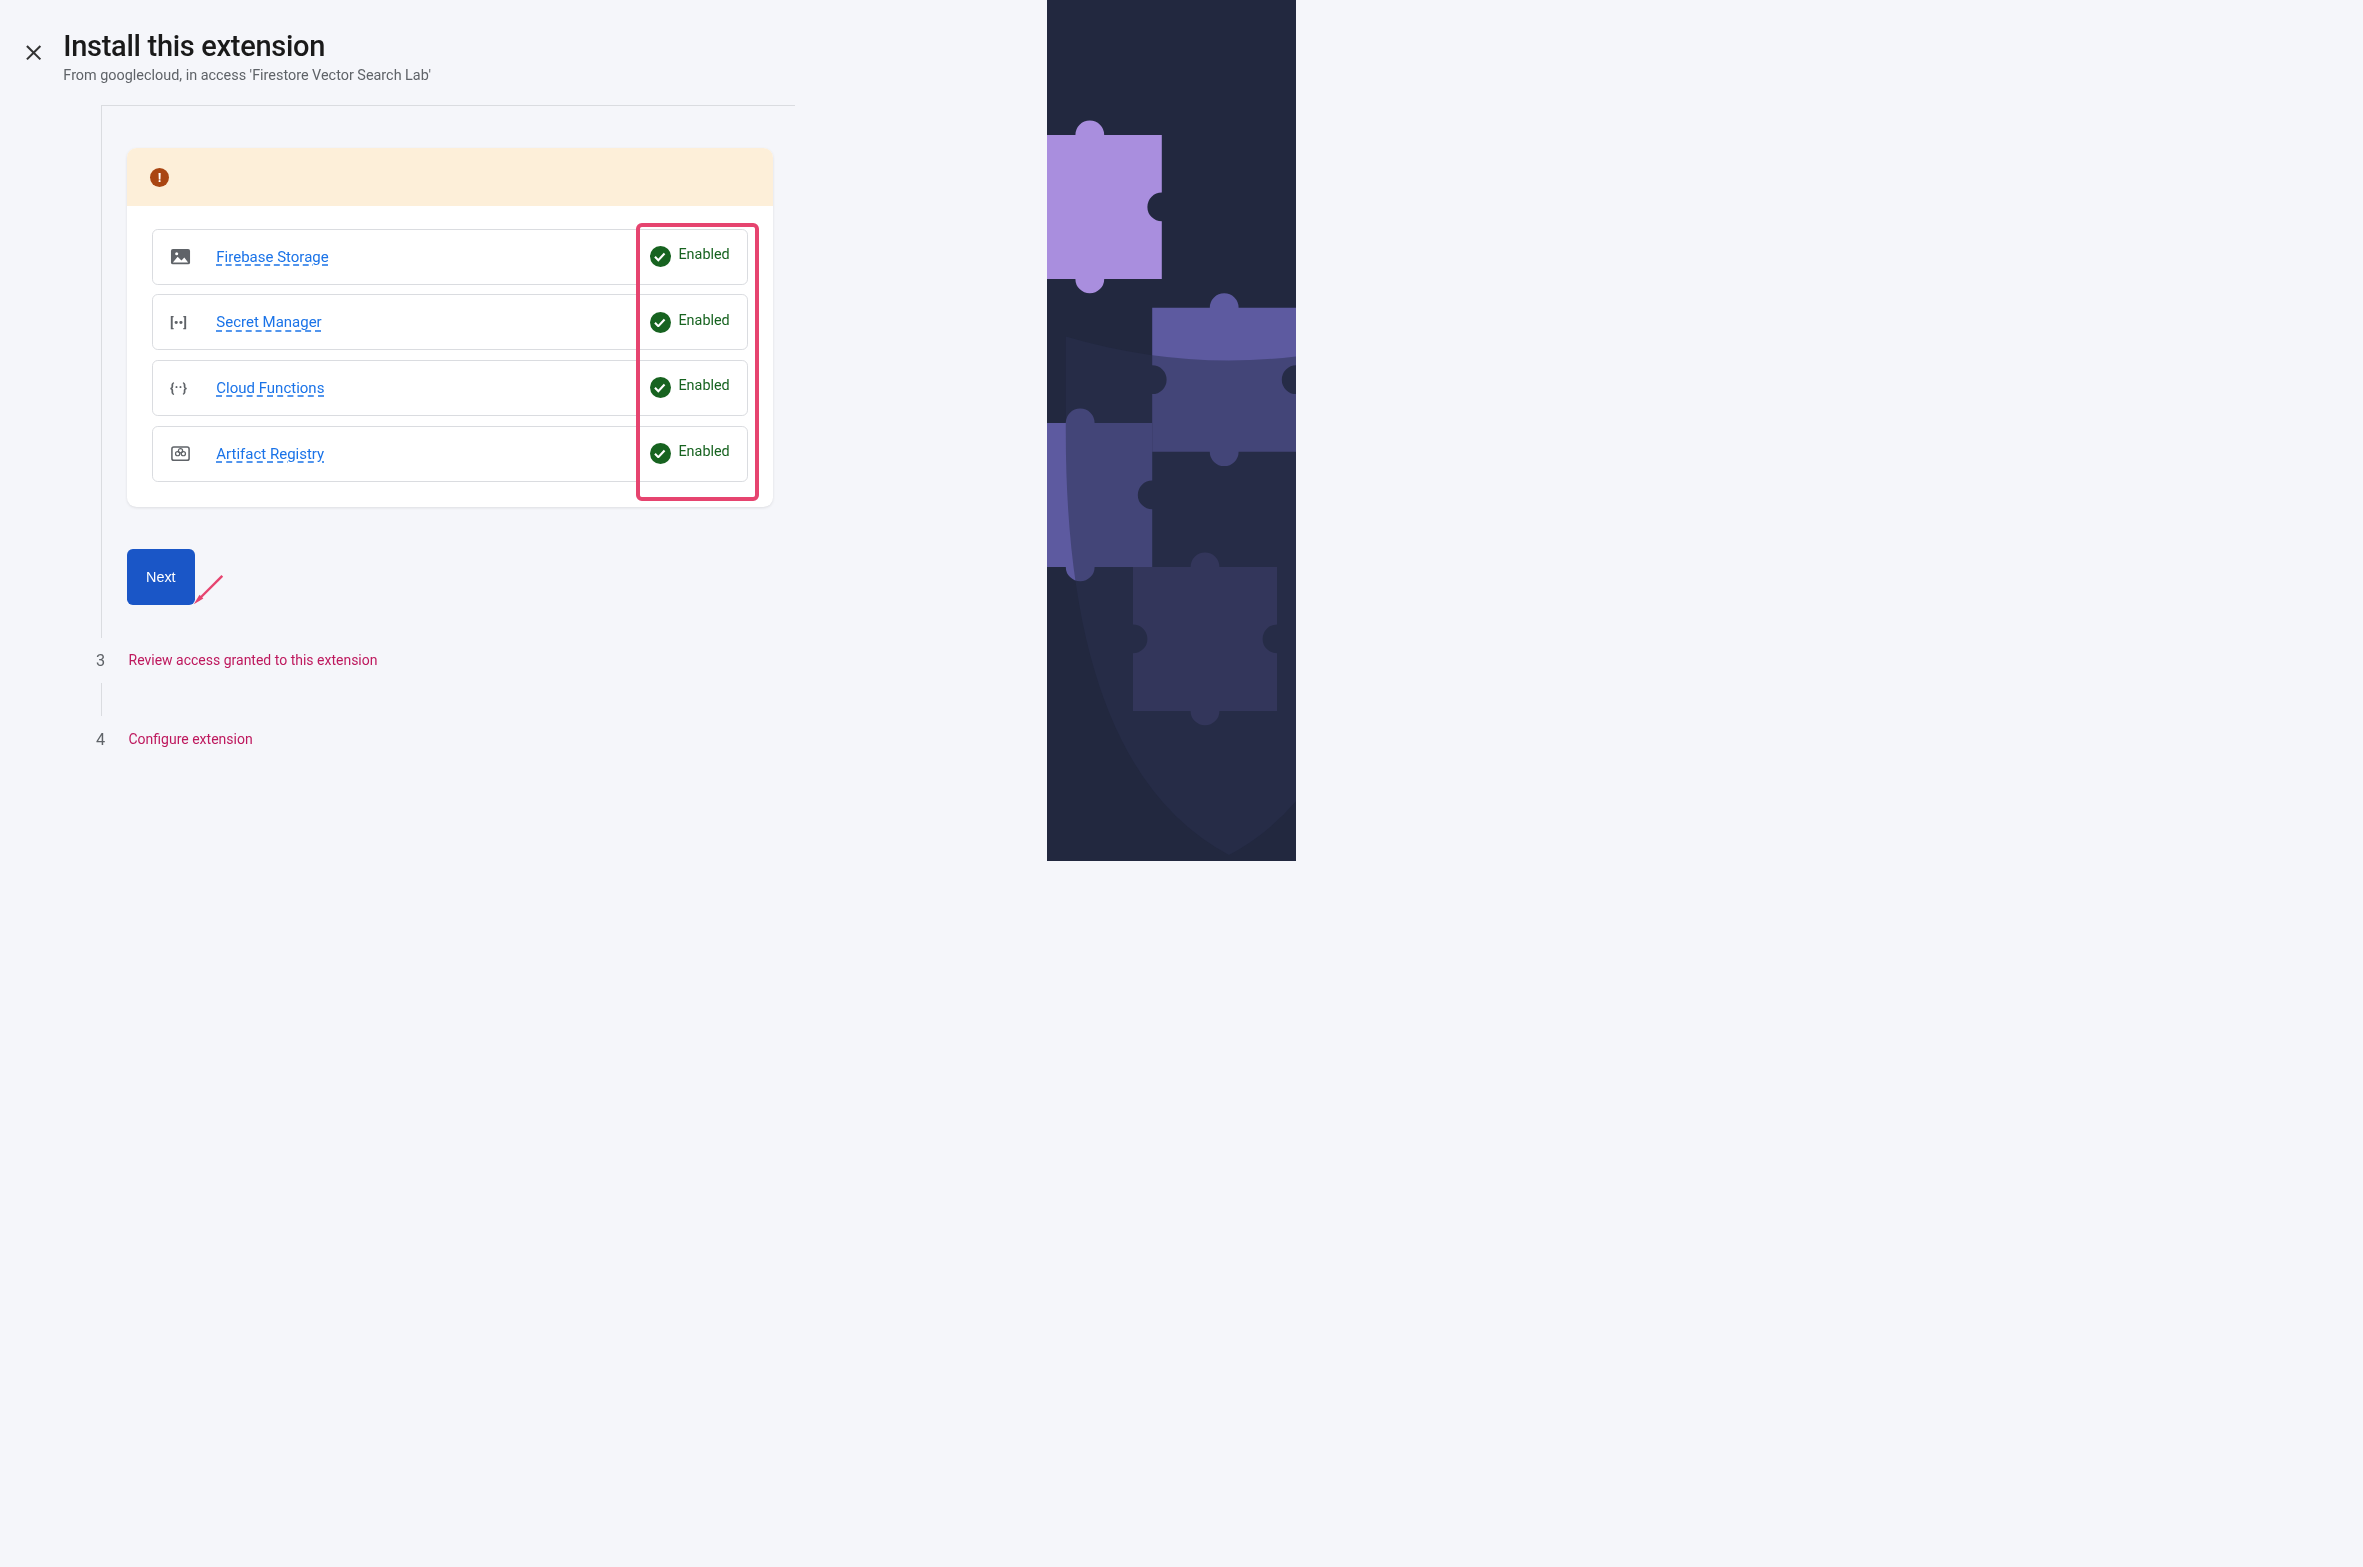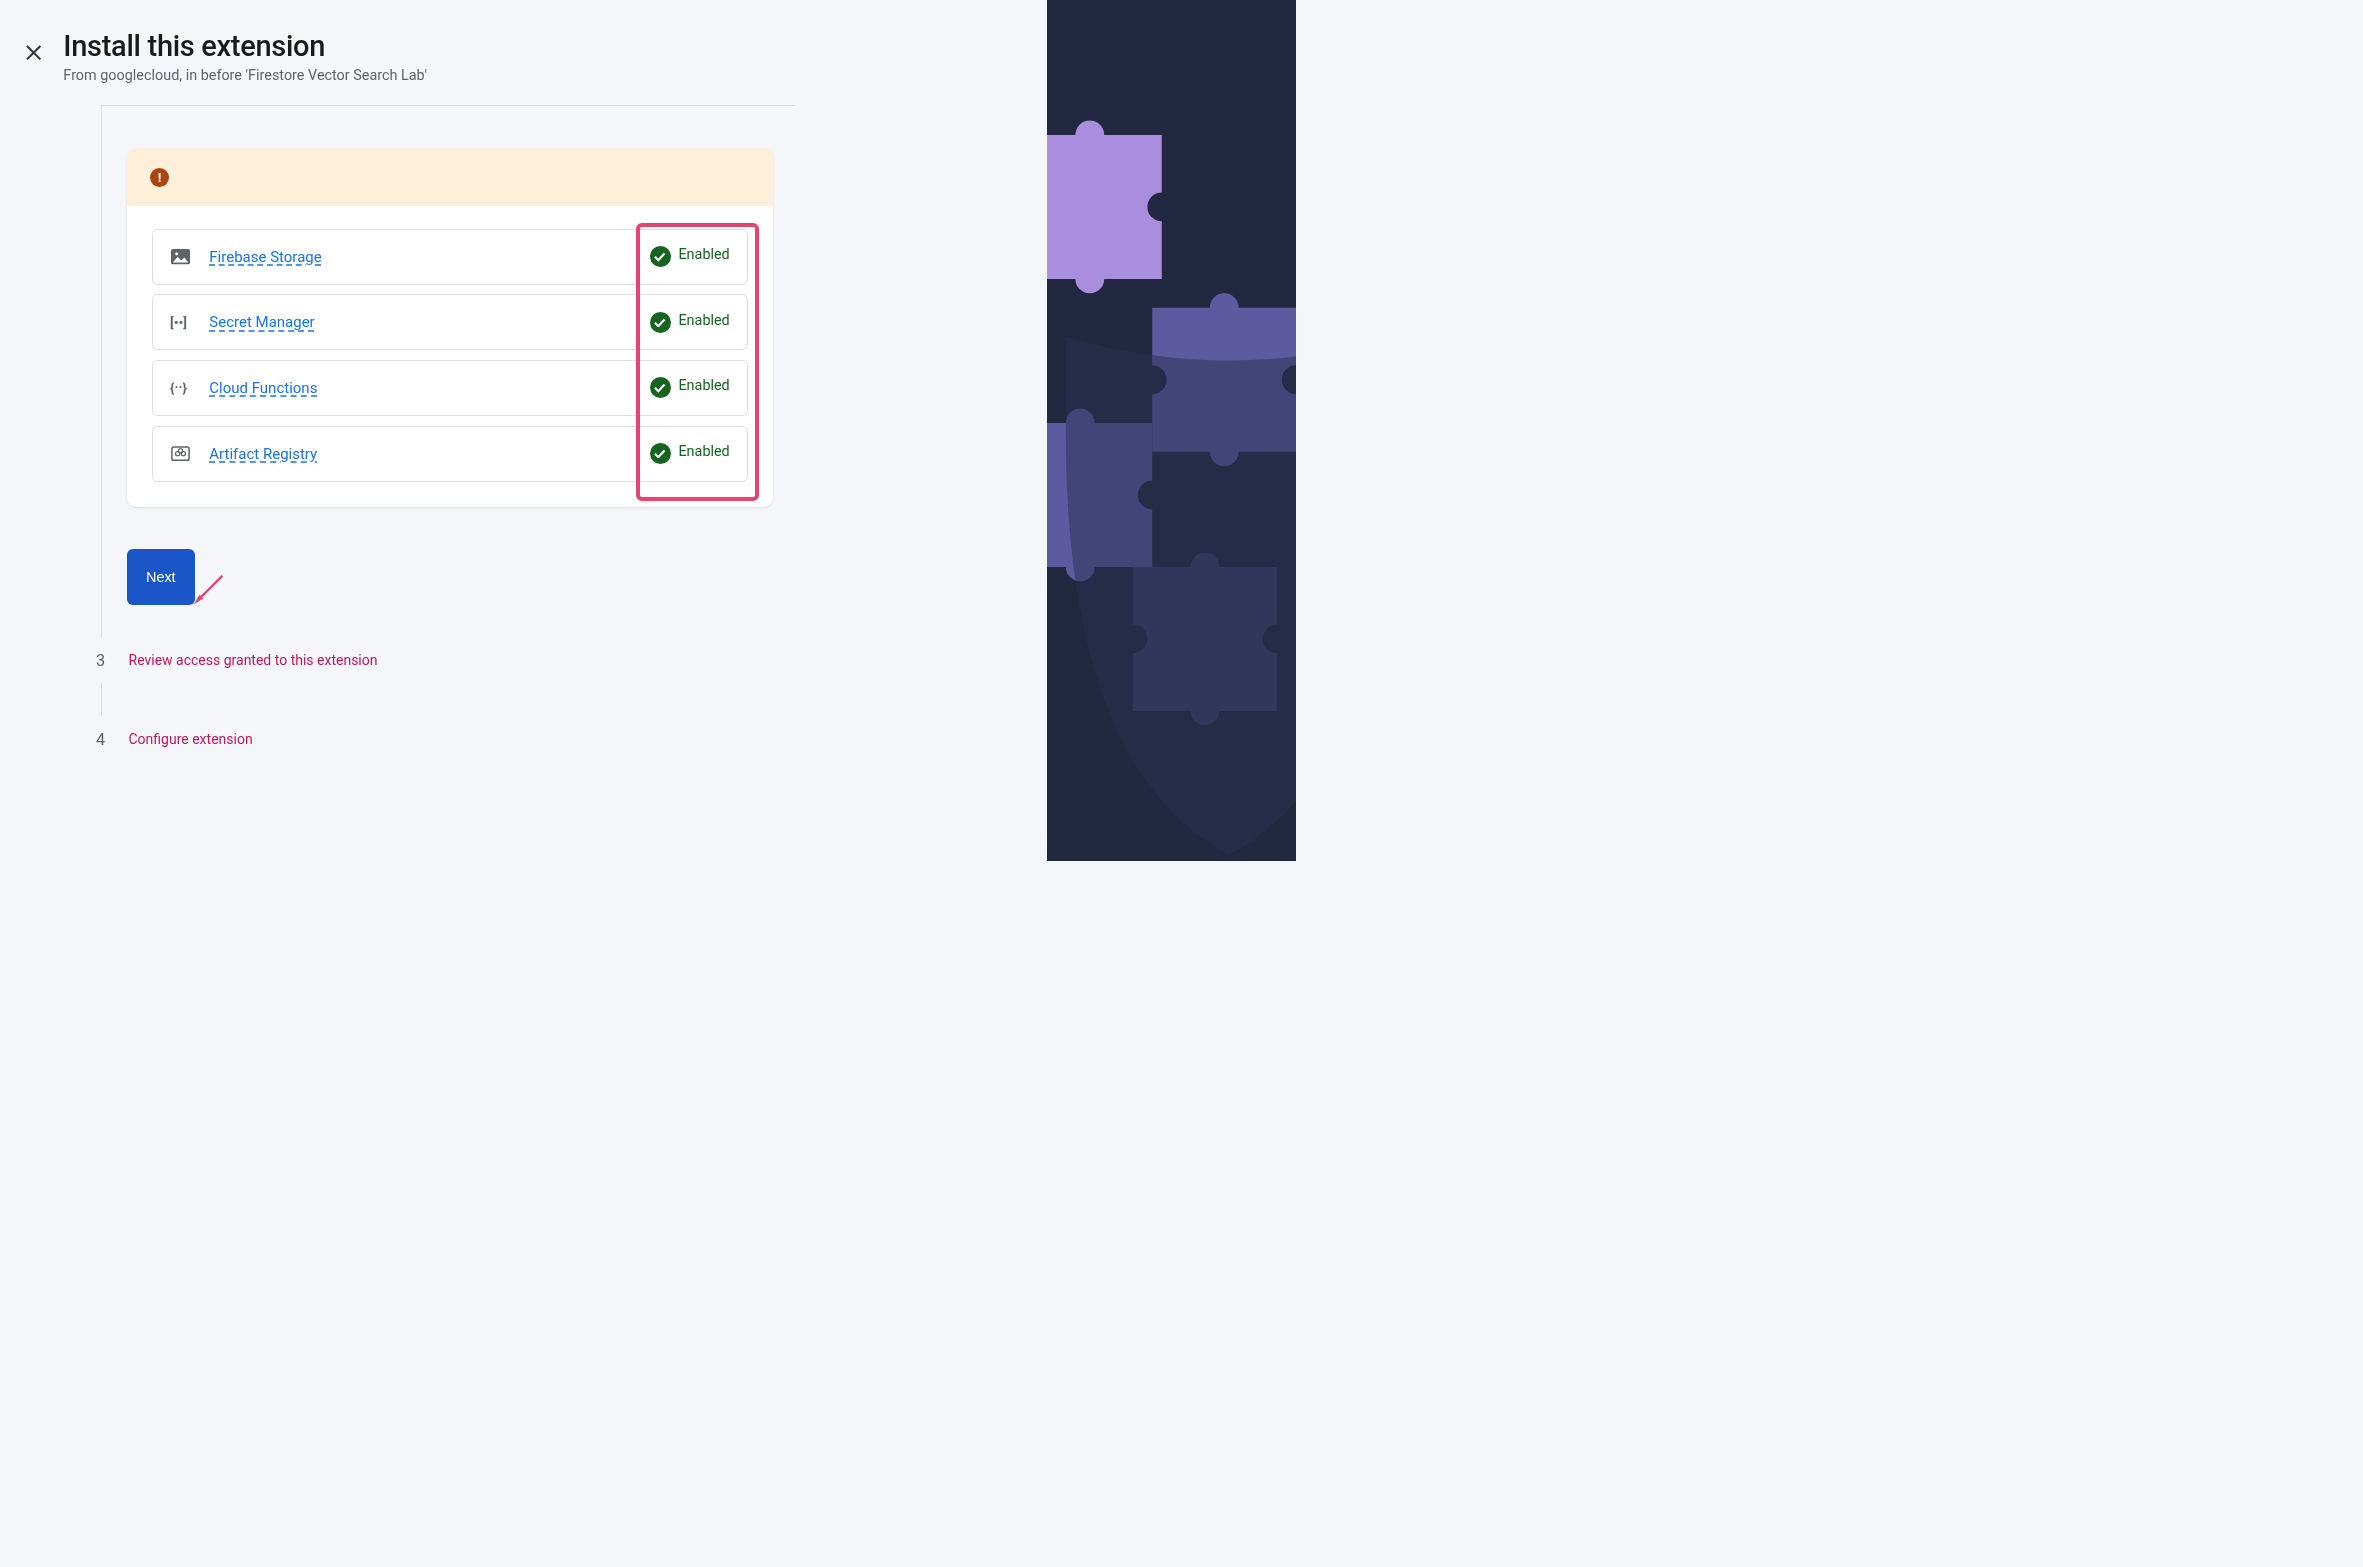--- a/index.html
+++ b/index.html
@@ -119,21 +119,21 @@
       border-radius: 5.8px;
       padding: 13.4px 17.3px;
       display: flex;
       align-items: center;
       justify-content: space-between;
       min-height: 56px;
     }
     .service-left {
       display: flex;
       align-items: center;
-      gap: 18px;
+      gap: 25px;
     }
     .svc-icon {
       width: 21px;
       height: 19px;
       color: #5f6368;
       display: flex;
       align-items: center;
       justify-content: center;
       flex-shrink: 0;
     }
@@ -218,21 +218,21 @@
 
 <div class="main-area">
   <div class="header-row">
     <div class="close-btn">
       <svg width="17.3" height="17.3" viewBox="0 0 18 18">
           <path d="M2 2 L16 16 M16 2 L2 16" stroke="#333" stroke-width="2.2" fill="none"></path>
         </svg>
     </div>
     <div class="title-block">
       <div class="page-title">Install this extension</div>
-      <div class="page-subtitle">From googlecloud, in before 'Firestore Vector Search Lab'</div>
+      <div class="page-subtitle">From googlecloud, in access 'Firestore Vector Search Lab'</div>
     </div>
   </div>
 
   <div class="stepper">
     <div class="step-border-top"></div>
     <div class="step-line">
       <div class="card">
         <div class="alert-banner">
           <div class="alert-icon">!</div>
         </div>

